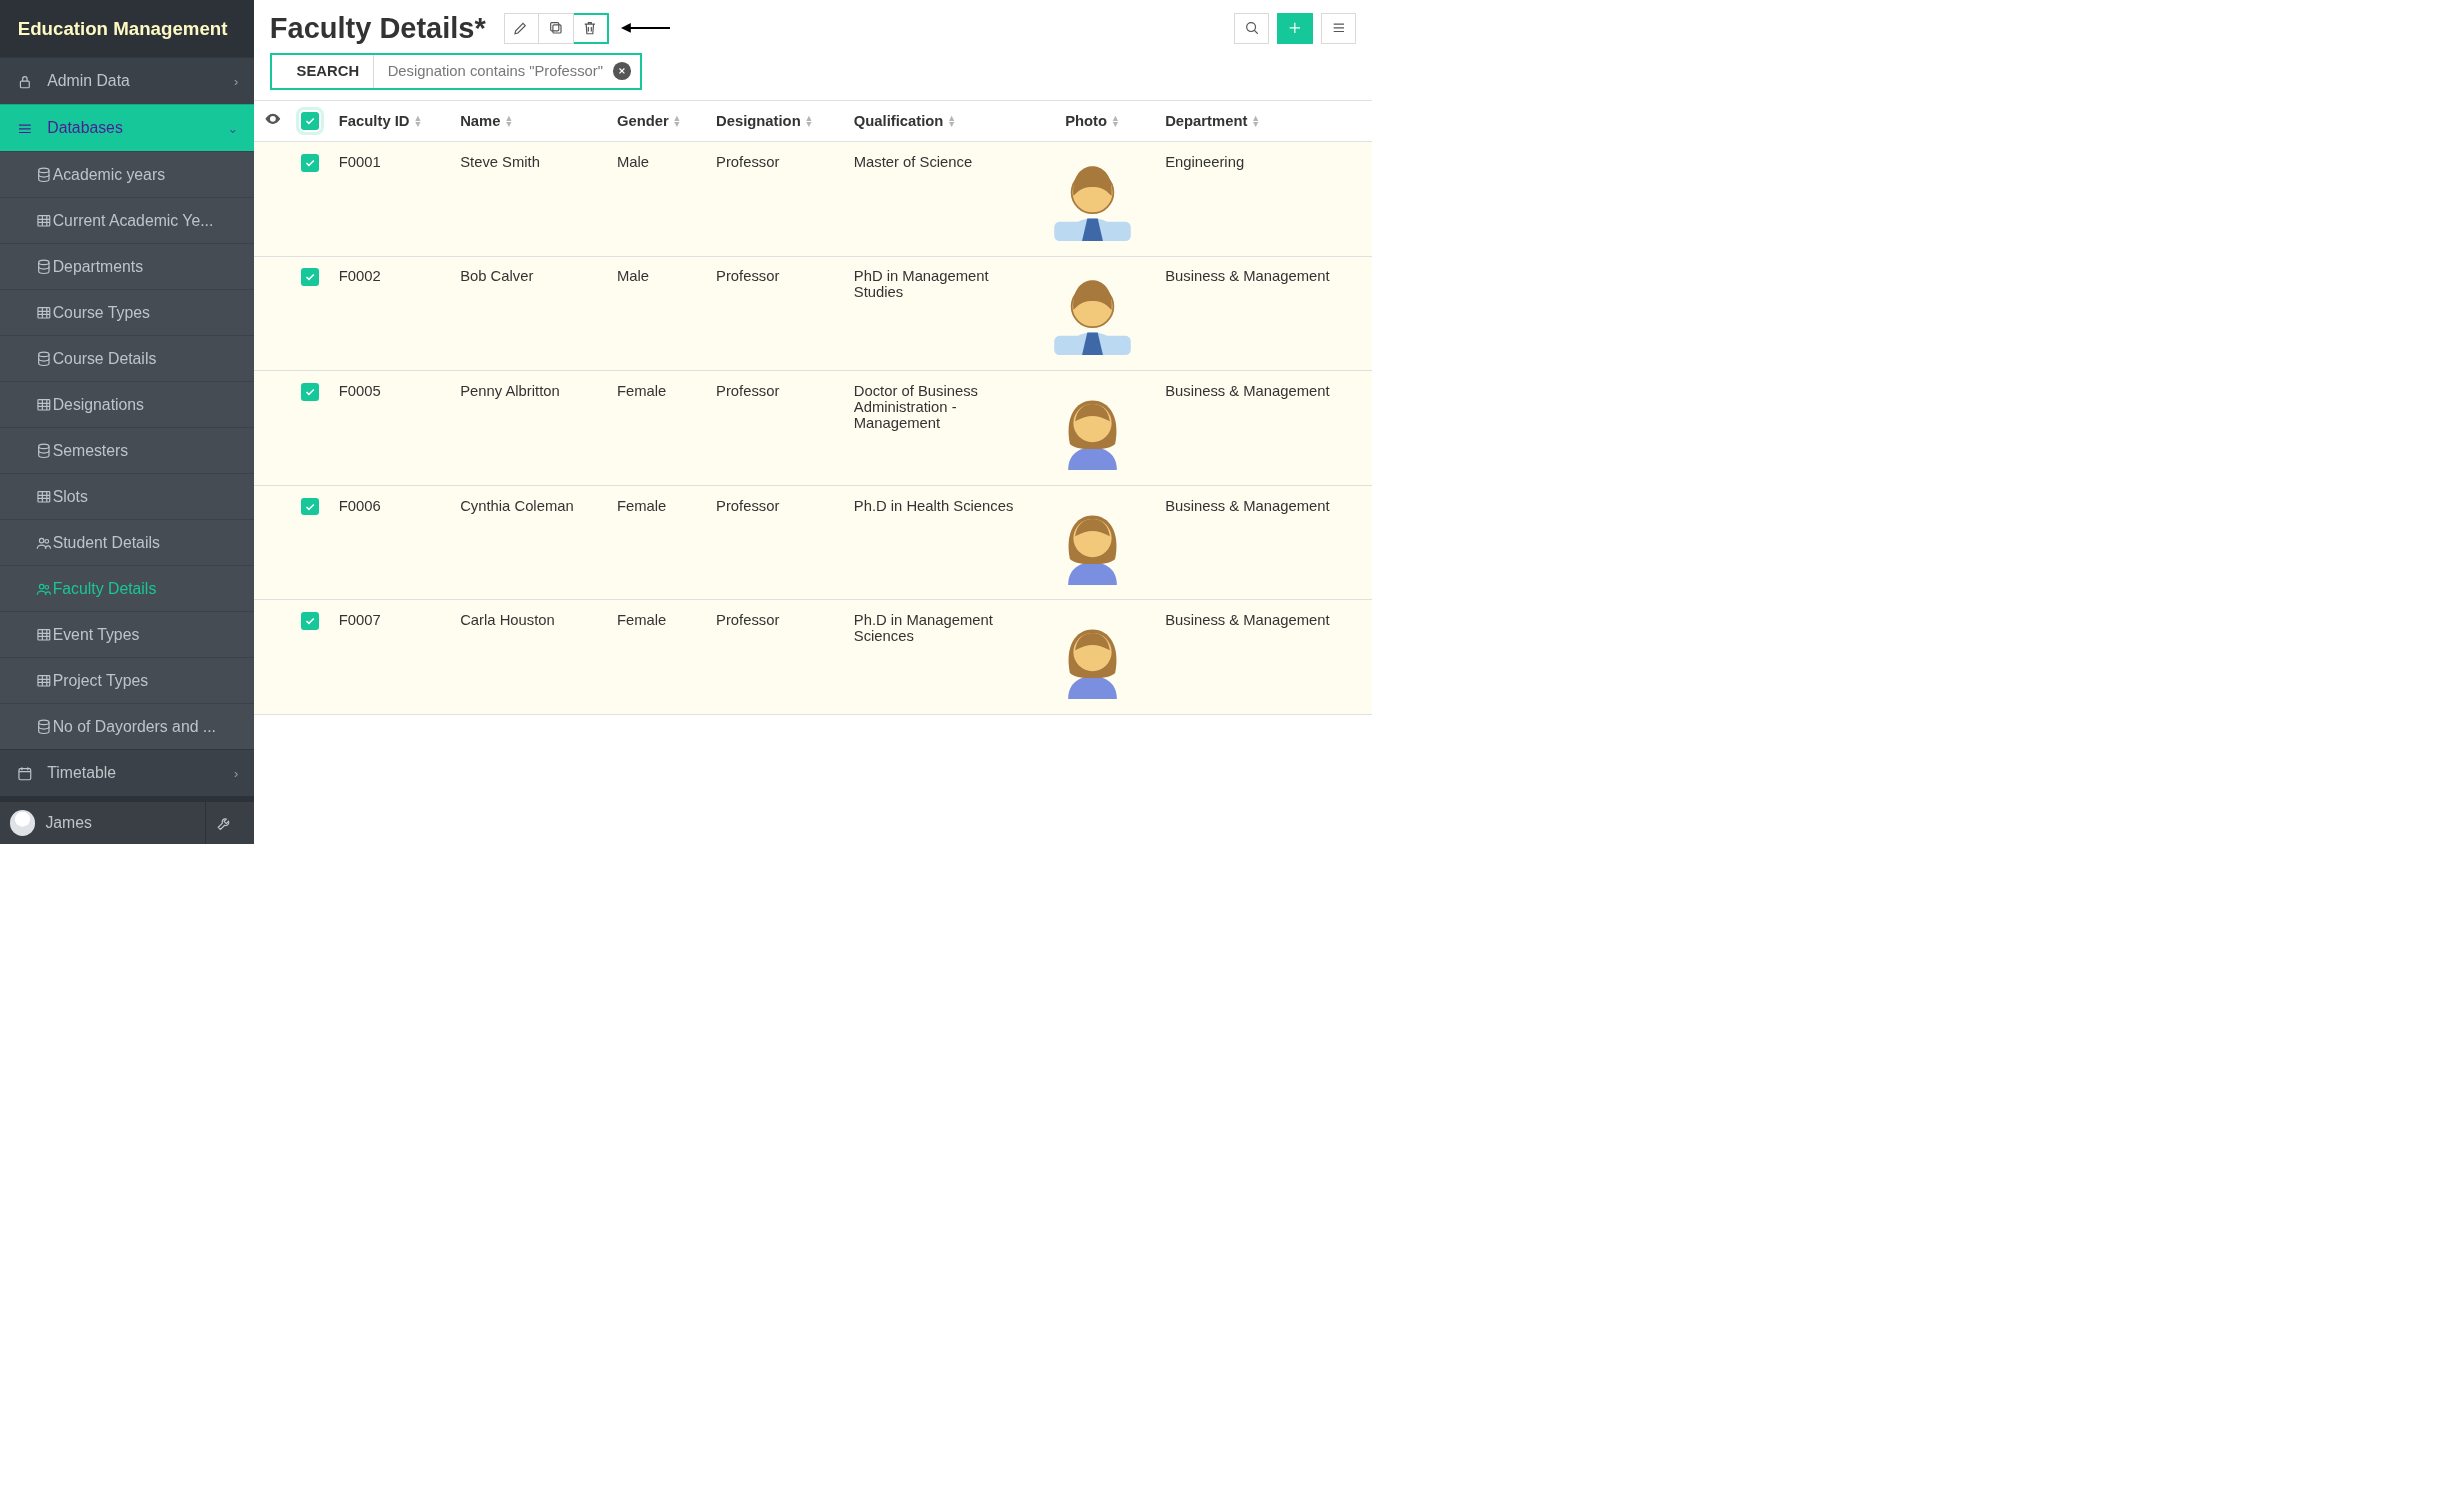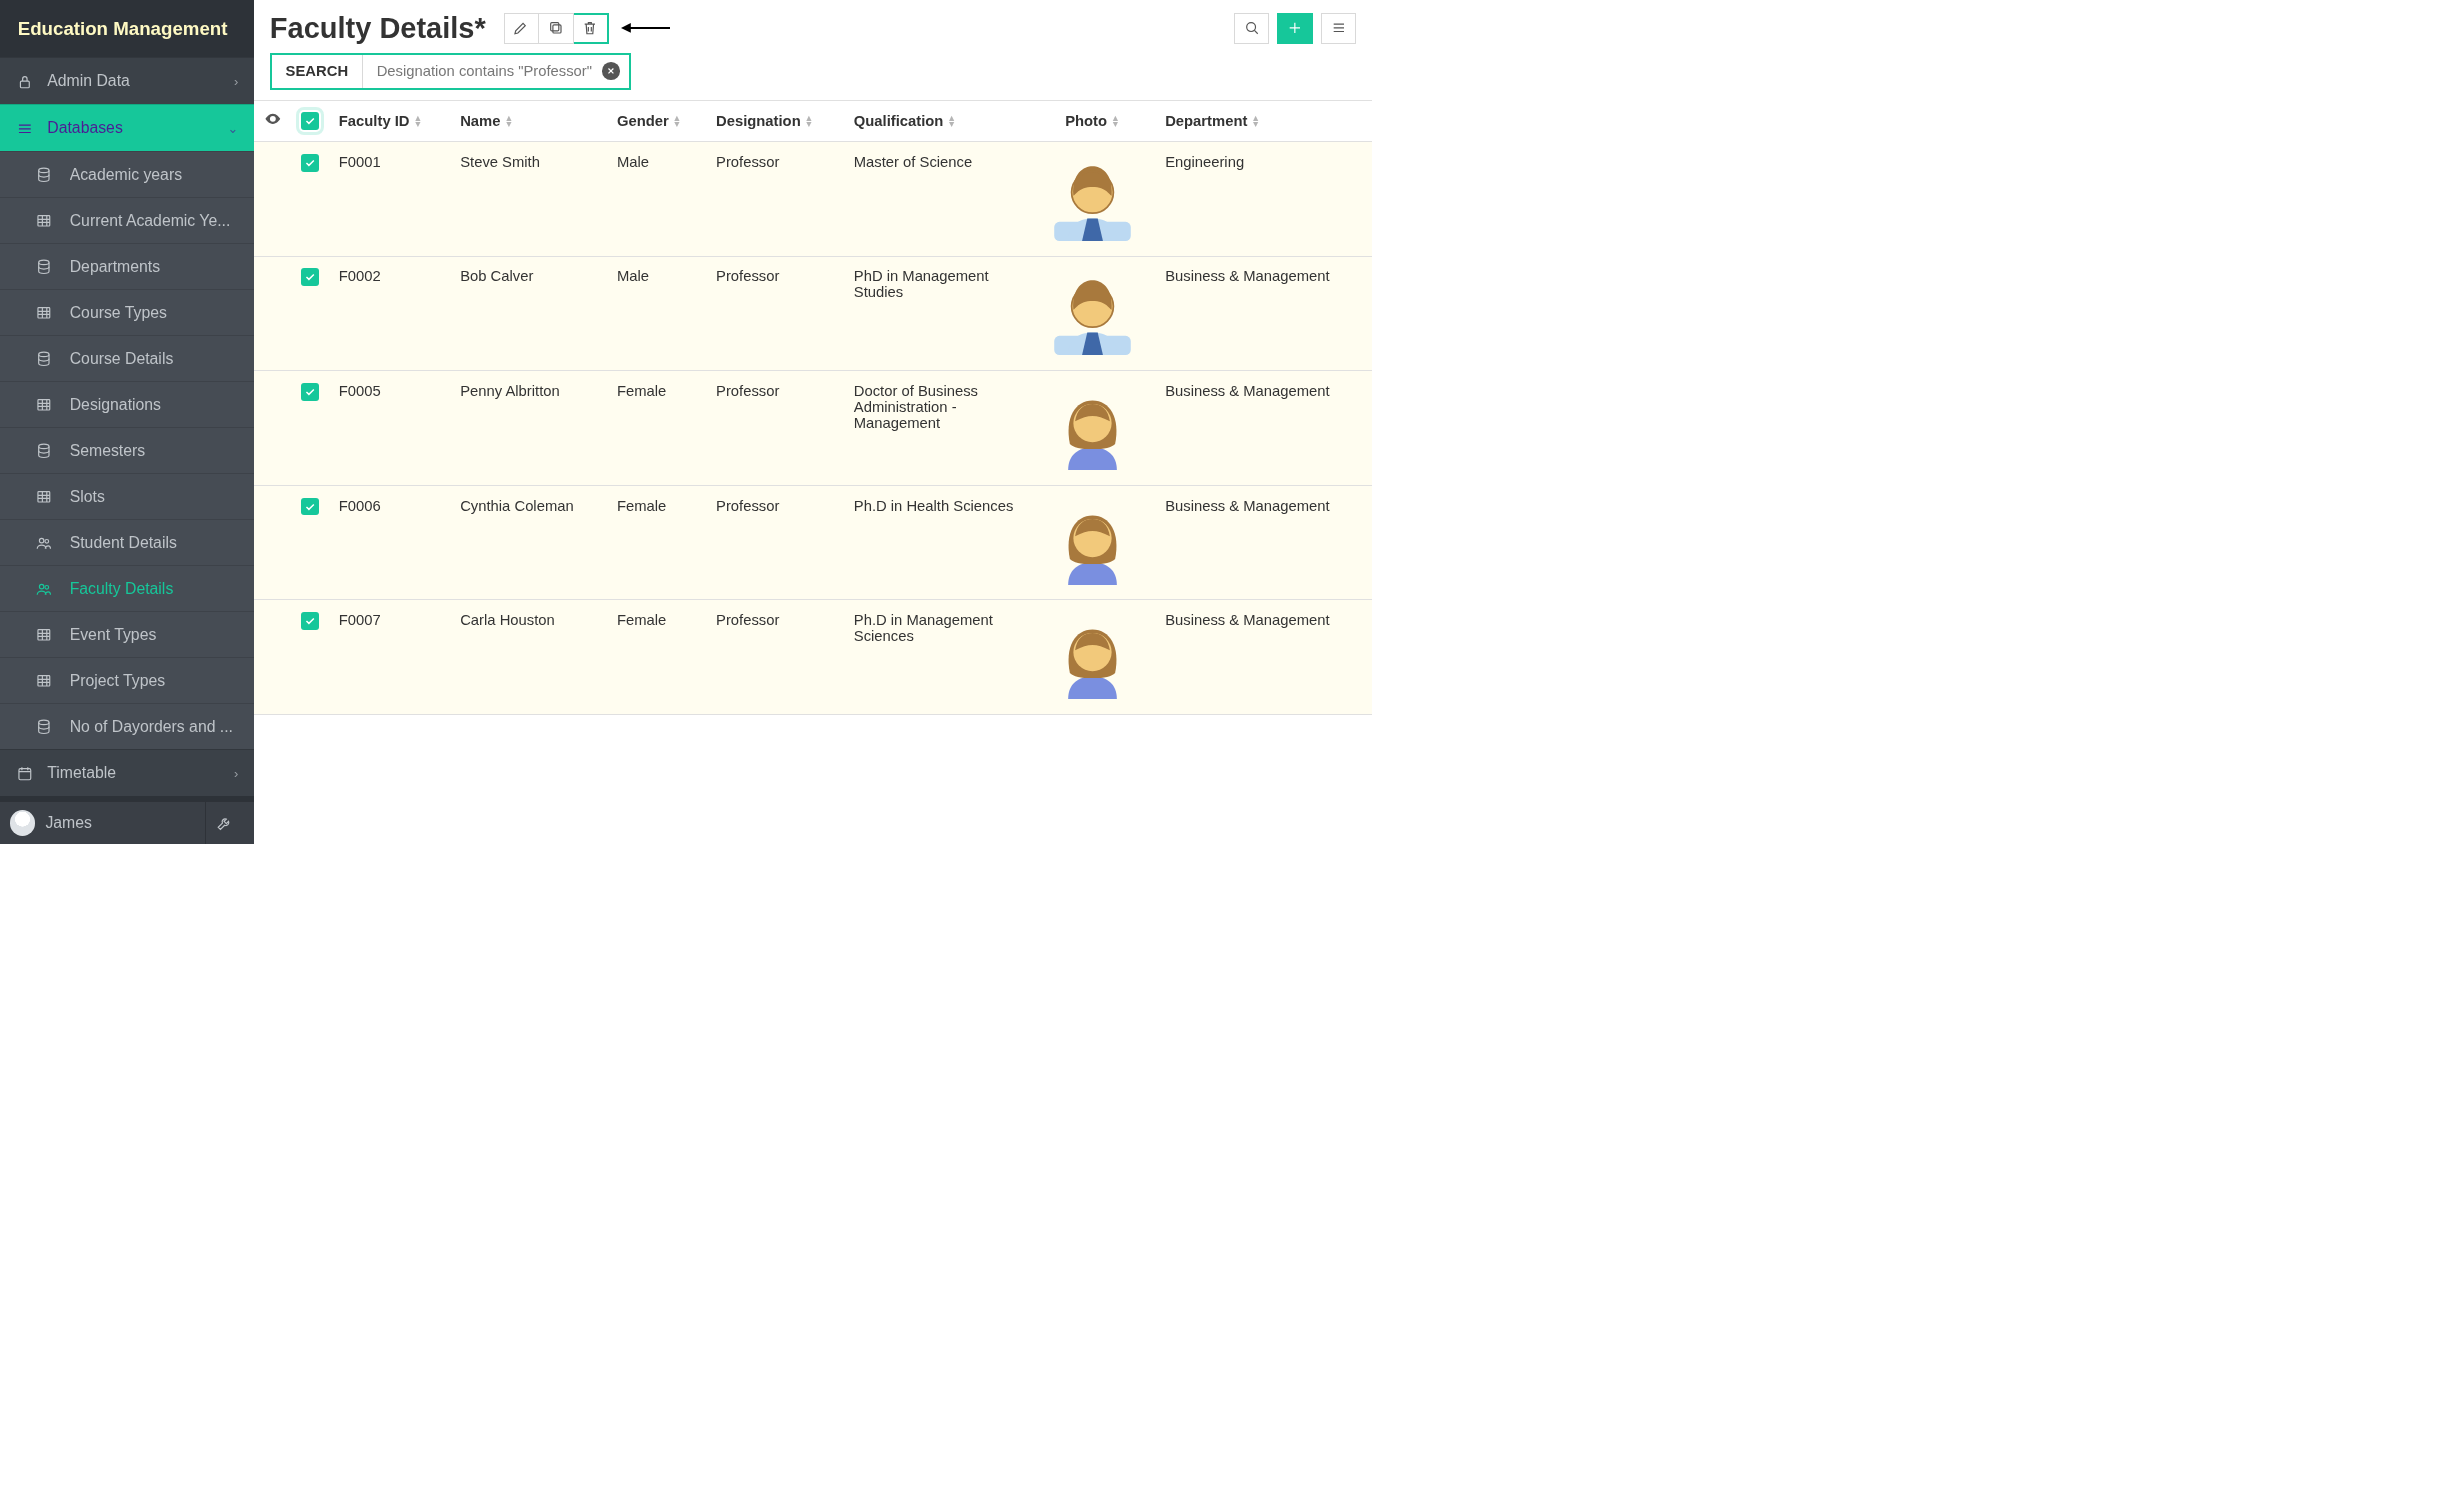--- a/index.html
+++ b/index.html
@@ -69,21 +69,21 @@
   .sub-item {
     display: flex;
     align-items: center;
     padding: 0 15.8px 0 35px;
     height: 46px;
     background: var(--sidebar-subitem-bg);
     border-top: 1px solid rgba(0,0,0,0.12);
     cursor: pointer;
     font-size: 15.8px;
     color: var(--sidebar-text);
-    gap: 17px;
+    gap: 0;
     white-space: nowrap;
     overflow: hidden;
     text-overflow: ellipsis;
   }
   .sub-item.active { color: var(--accent); }
   .sub-item .label { overflow: hidden; text-overflow: ellipsis; }
   .sidebar-footer {
     margin-top: auto;
     display: flex;
     align-items: center;
@@ -147,20 +147,21 @@
   .arrow-callout {
     display: inline-flex; align-items: center; margin-left: 3.9px;
   }
   .arrow-callout svg { width: 49px; height: 15.8px; }
 
   .searchbar-row { padding: 0 15.8px 9.9px 15.8px; }
   .searchbar {
     display: inline-flex;
     border: 2px solid var(--accent);
     height: 37px;
+    padding-left: 11px;
   }
   .searchbar .label {
     padding: 0 13.8px;
     display:flex; align-items:center;
     font-size: 14.8px; font-weight: 600;
     border-right: 1px solid #d9d9d9;
     color: #333;
   }
   .searchbar .query {
     padding: 0 9.9px 0 13.8px;

